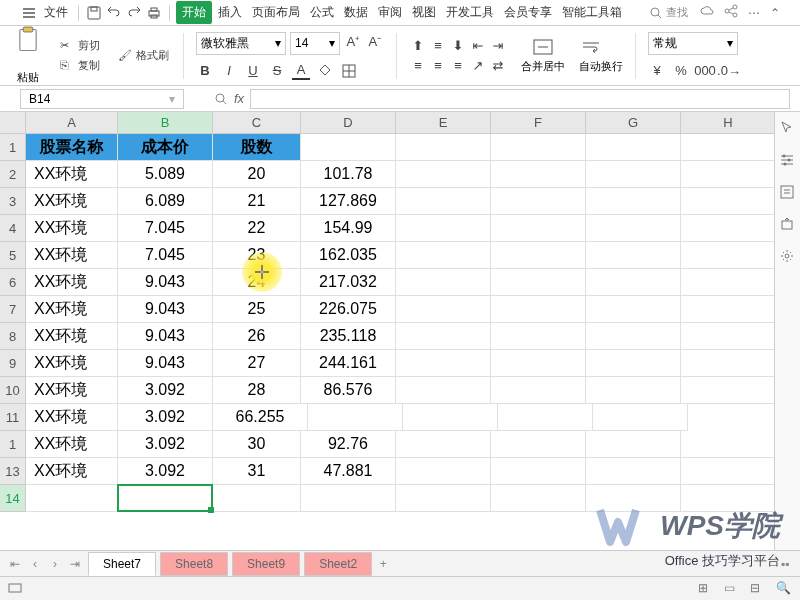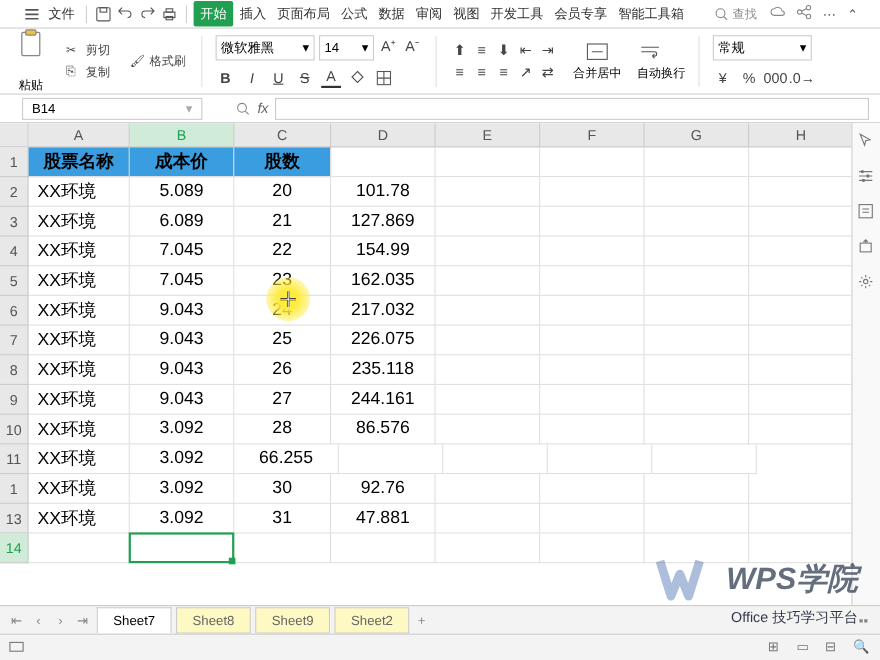--- a/index.html
+++ b/index.html
@@ -62,21 +62,21 @@
 .highlight-yellow { position: absolute; width: 40px; height: 40px; background: radial-gradient(circle, #ffeb3b 30%, rgba(255,235,59,0.4) 70%, transparent 100%); border-radius: 50%; pointer-events: none; }
 .cursor-plus { position: absolute; width: 16px; height: 16px; pointer-events: none; }
 
 
 .right-sidebar { position: absolute; right: 0; top: 112px; width: 26px; height: 440px; border-left: 1px solid #d0d0d0; display: flex; flex-direction: column; align-items: center; gap: 14px; padding-top: 8px; background: #f9f9f9; }
 .side-icon { width: 18px; height: 18px; color: #777; }
 
 
 .sheet-tabs { position: absolute; bottom: 24px; left: 0; right: 0; height: 26px; display: flex; align-items: center; border-top: 1px solid #ccc; background: #f3f3f3; padding: 0 6px; gap: 2px; }
 .tab-nav { width: 18px; height: 18px; display: inline-flex; align-items: center; justify-content: center; color: #888; }
-.sheet-tab { padding: 4px 14px; font-size: 12px; color: #666; background: #fef9c3; border: 1px solid #ccc; margin-left: 2px; }
+.sheet-tab { padding: 4px 14px; font-size: 12px; color: #666; background: #fca5a5; border: 1px solid #ccc; margin-left: 2px; }
 .sheet-tab.active { background: #fff; color: #000; border-bottom: 1px solid #fff; }
 
 
 .status-bar { position: absolute; bottom: 0; left: 0; right: 0; height: 24px; display: flex; align-items: center; border-top: 1px solid #ccc; background: #f3f3f3; padding: 0 8px; gap: 10px; }
 .status-icon { width: 16px; height: 16px; color: #777; }
 
 
 .watermark { position: absolute; right: 20px; bottom: 30px; opacity: 0.85; pointer-events: none; }
 .wm-logo { display: flex; align-items: center; gap: 8px; }
 .wm-text1 { font-size: 28px; font-weight: bold; font-style: italic; color: #4a5568; }

